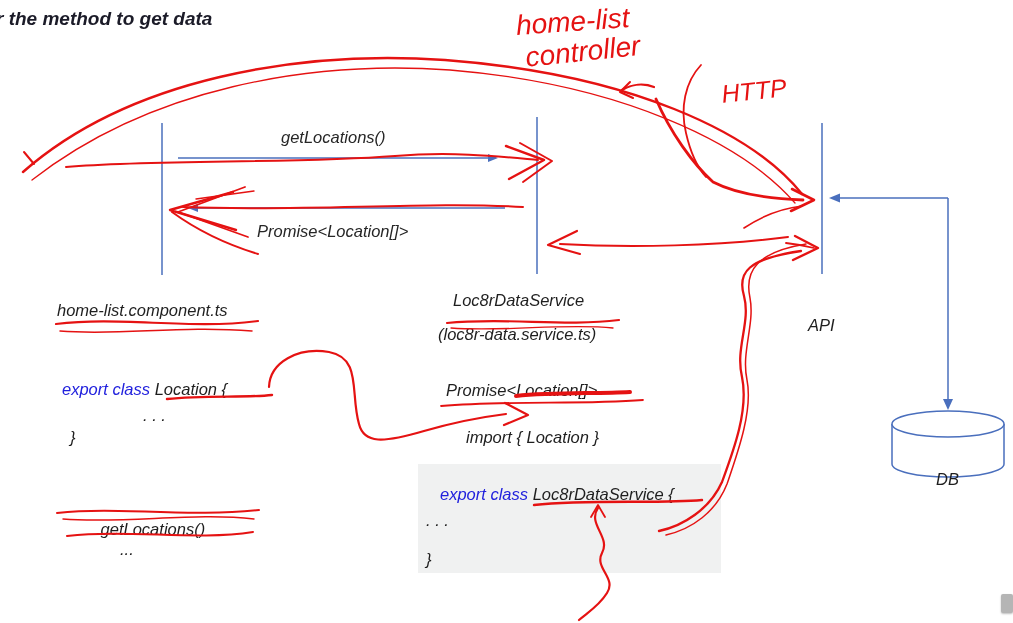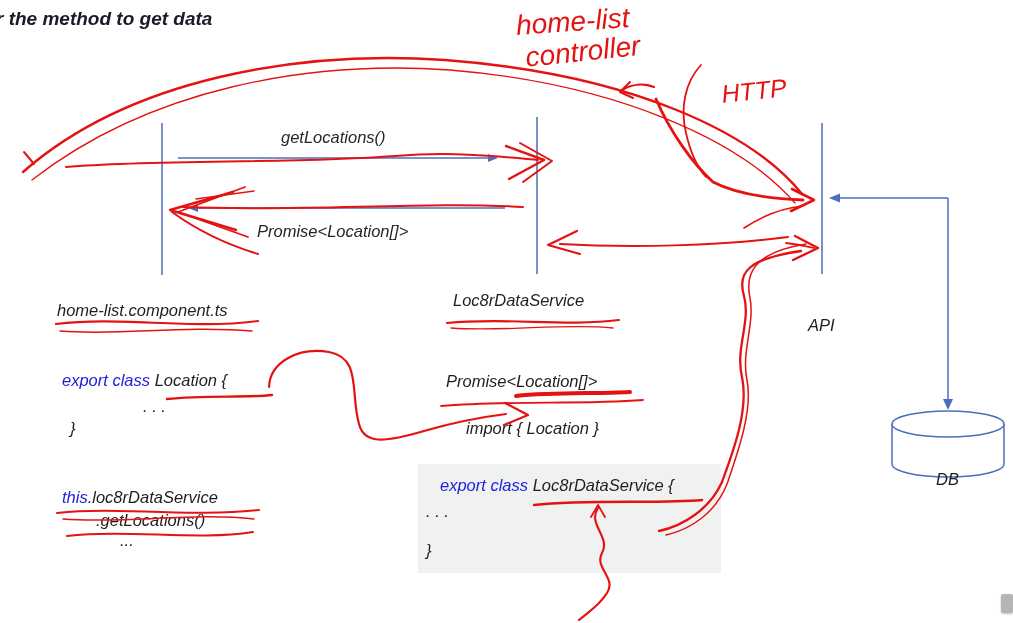--- a/index.html
+++ b/index.html
@@ -2,21 +2,21 @@
 <html><head>
 <meta charset="utf-8">
 <style>
   html,body{margin:0;padding:0;background:#fff;}
   #stage{position:relative;width:1013px;height:623px;background:#ffffff;overflow:hidden;
          font-family:"Liberation Sans","DejaVu Sans",sans-serif;}
   .t{position:absolute;white-space:pre;line-height:1.15;color:#1f1f1f;font-style:italic;}
   .title{font-size:19px;font-style:italic;font-weight:600;color:#1b1b28;}
   .seq{font-size:16.5px;color:#262626;}
   .lbl{font-size:16.5px;color:#1f1f1f;}
-  .code{font-size:16.5px;color:#1e1e1e;}
+  .code{font-size:16.5px;color:#1e1e1e;margin-top:9px;}
   .kw{color:#2121dd;}
   .hand{color:#e51212;font-style:italic;font-weight:500;transform-origin:left top;}
   .grayblock{position:absolute;left:418px;top:464px;width:303px;height:109px;background:#f0f1f1;}
   .scrollthumb{position:absolute;left:1001px;top:594px;width:12px;height:19px;background:#b5b5b5;
                border-radius:2px;box-shadow:0 1px 2px rgba(0,0,0,.25);}
   svg.overlay{position:absolute;left:0;top:0;pointer-events:none;}
   #ink{z-index:5;}
   #bluelayer{z-index:1;}
   .z2{z-index:2;}
   .z6{z-index:6;}
@@ -48,31 +48,31 @@
     </g>
   </svg>
 
   <div class="t title z2" style="left:-4px;top:8px">r the method to get data</div>
 
   <div class="t seq z2" style="left:281px;top:128px">getLocations()</div>
   <div class="t seq z2" style="left:257px;top:222px">Promise&lt;Location[]&gt;</div>
 
   <div class="t lbl z2" style="left:57px;top:301px">home-list.component.ts</div>
   <div class="t lbl z2" style="left:453px;top:291px">Loc8rDataService</div>
+  <div class="t lbl z2" style="left:438px;top:325px">(loc8r-data.service.ts)</div>
   <div class="t lbl z2" style="left:808px;top:316px">API</div>
   <div class="t lbl z2" style="left:936px;top:470px">DB</div>
 
   <div class="t code z2" style="left:62px;top:371px"><span class="kw">export class </span><span>Location {</span></div>
   <div class="t code z2" style="left:143px;top:397px">. . .</div>
   <div class="t code z2" style="left:70px;top:419px">}</div>
 
   <div class="t code z2" style="left:446px;top:372px">Promise&lt;Location[]&gt;</div>
   <div class="t code z2" style="left:466px;top:419px">import { Location }</div>
 
-  <div class="t code z2" style="left:62px;top:488px"><span class="kw">this</span><span>.loc8rDataService</span></div>
   <div class="t code z2" style="left:96px;top:511px">.getLocations()</div>
   <div class="t code z2" style="left:120px;top:531px">...</div>
 
   <div class="grayblock z2"></div>
   <div class="t code z2" style="left:440px;top:476px"><span class="kw">export class </span><span>Loc8rDataService {</span></div>
   <div class="t code z2" style="left:426px;top:502px">. . .</div>
   <div class="t code z2" style="left:426px;top:541px">}</div>
 
   <div class="t hand z6" style="left:515px;top:10px;font-size:28px;transform:rotate(-4deg)">home-list</div>
   <div class="t hand z6" style="left:524px;top:42px;font-size:28px;transform:rotate(-6deg)">controller</div>

